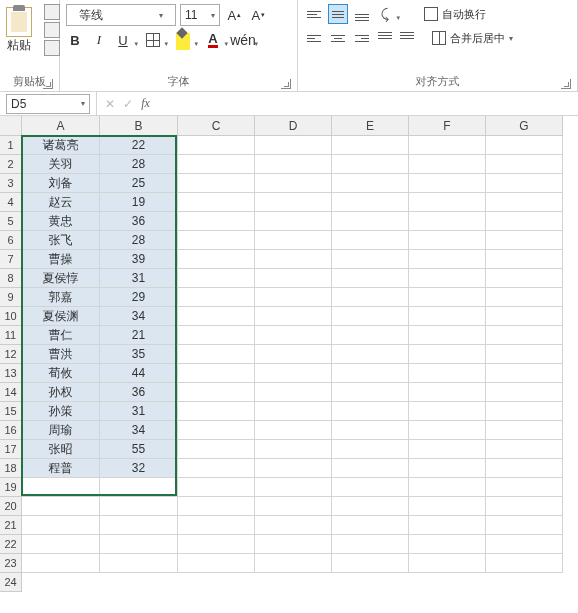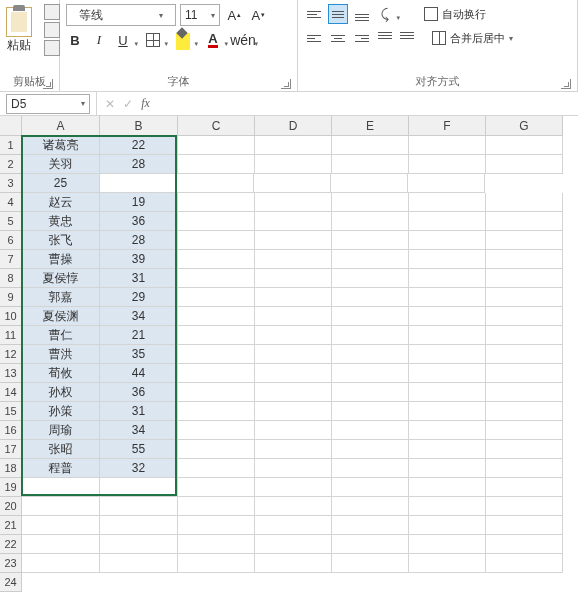--- a/index.html
+++ b/index.html
@@ -269,20 +269,21 @@
         <div class="cellrow">
           <div class="cell colA hl">关羽</div>
           <div class="cell colB hl">28</div>
           <div class="cell colC"></div>
           <div class="cell colD"></div>
           <div class="cell colE"></div>
           <div class="cell colF"></div>
           <div class="cell colG"></div>
         </div>
         <div class="cellrow">
+          <div class="cell colA hl">刘备</div>
           <div class="cell colB hl">25</div>
           <div class="cell colC"></div>
           <div class="cell colD"></div>
           <div class="cell colE"></div>
           <div class="cell colF"></div>
           <div class="cell colG"></div>
         </div>
         <div class="cellrow">
           <div class="cell colA hl">赵云</div>
           <div class="cell colB hl">19</div>

